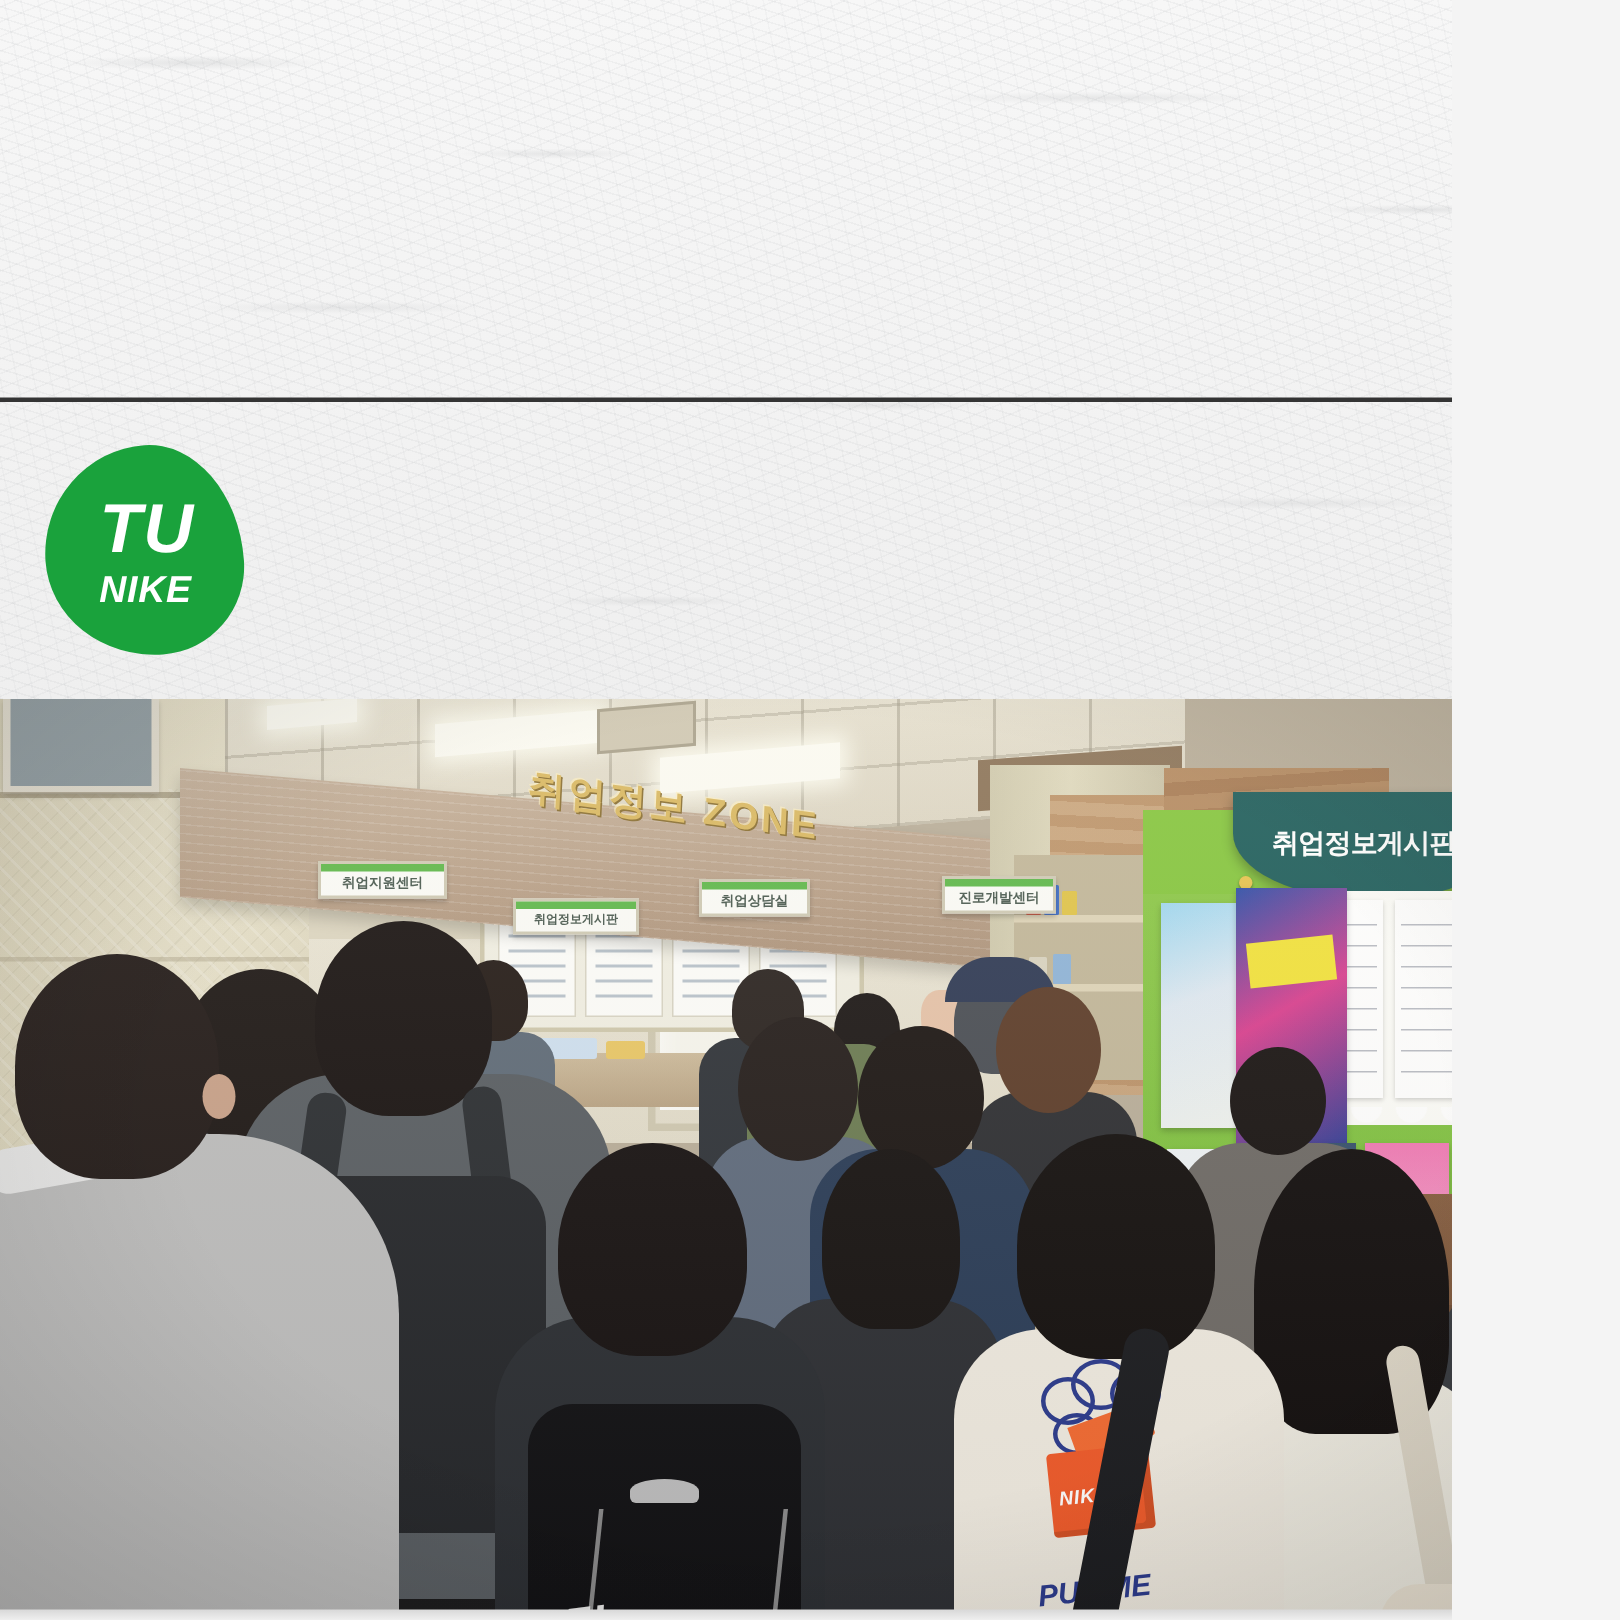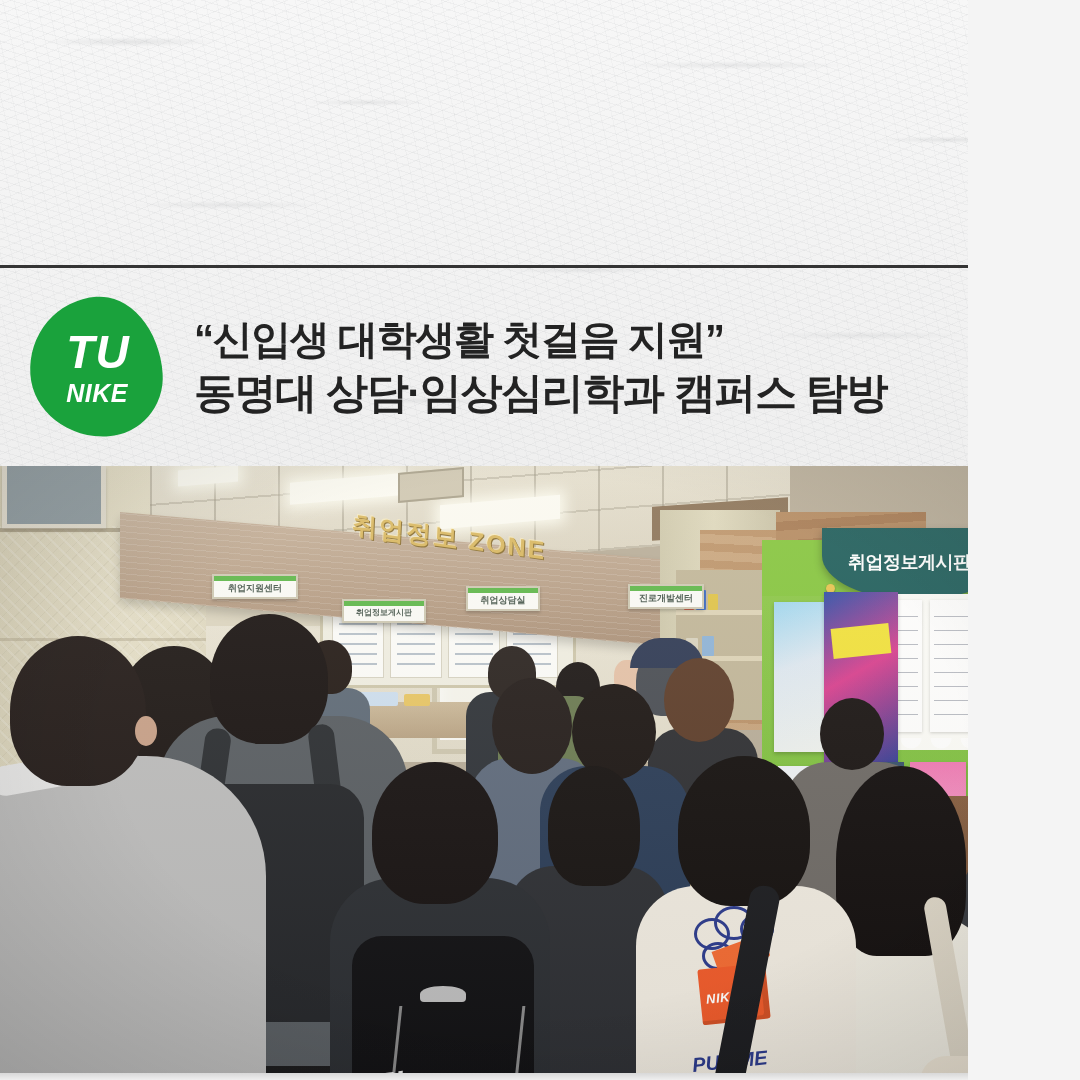--- a/index.html
+++ b/index.html
@@ -313,24 +313,20 @@
   <div class="headband">
 
     <div class="logo-wrap">
       <div class="blob"></div>
       <div class="blob-txt">
         <span class="blob-tu">TU</span>
         <span class="blob-news">NIKE</span>
       </div>
     </div>
 
-    <div class="headlines">
-      <div class="hl hl1">“신입생 대학생활 첫걸음 지원”</div>
-      <div class="hl hl2">동명대 상담·임상심리학과 캠퍼스 탐방</div>
-    </div>
 
   </div>
 
   <div class="photo">
 
     <div class="ph wall-left"></div>
     <div class="ph wall-left-grid"></div>
     <div class="ph win-left"></div>
     <div class="ph wl-line"></div>
     <div class="ph wl-line2"></div>

